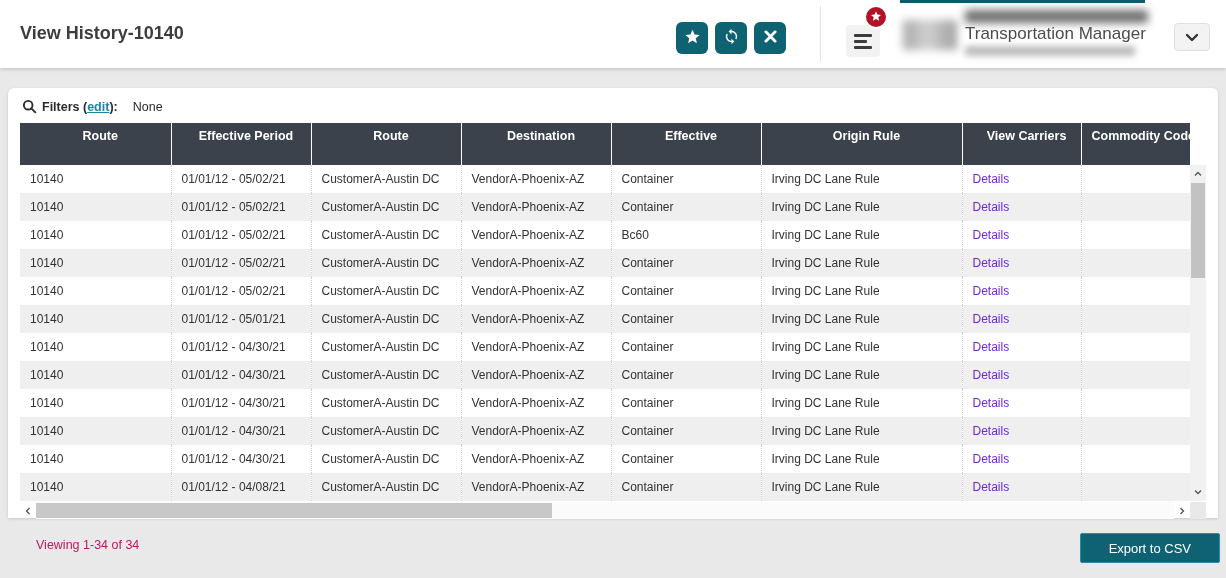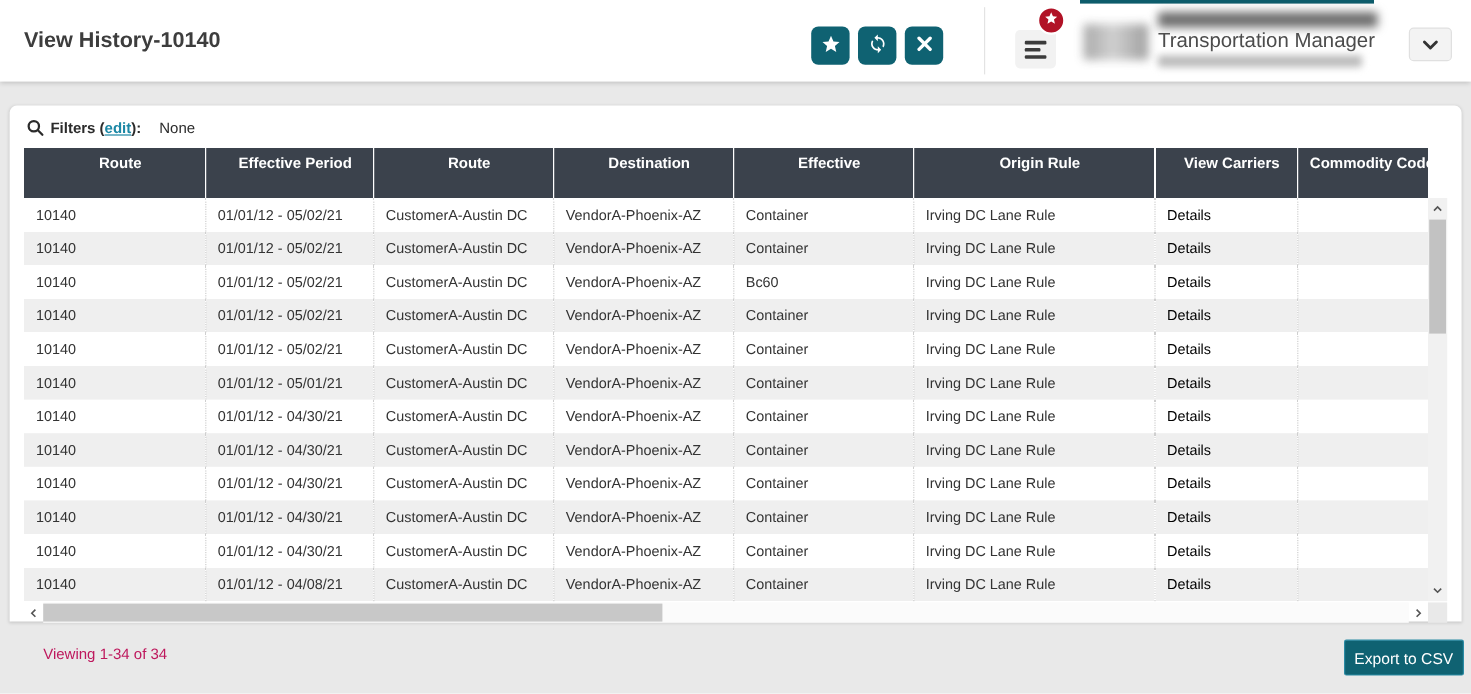--- a/index.html
+++ b/index.html
@@ -47,38 +47,38 @@
   .filters-value { margin-left:10px; }
 
   table.grid { position:absolute; top:35px; left:12px; width:1170px; border-collapse:collapse;
     table-layout:fixed; font-size:12px; color:#333; }
   .grid thead th { background:#3b424c; color:#fff; font-weight:bold; font-size:12.5px; text-align:center;
     height:42px; padding:0 0 16px 10px; white-space:nowrap; overflow:hidden; cursor:pointer; }
   .grid thead th + th { border-left:1px solid rgba(255,255,255,.55); }
   .grid tbody td { height:28px; padding:0 0 0 10px; white-space:nowrap; overflow:hidden; }
   .grid tbody td + td { border-left:1px dotted #cfcfcf; }
   .grid tbody tr:nth-child(even) { background:#efefef; }
-  .details-link { color:#000000; text-decoration:none; cursor:pointer;text-align:right; }
+  .details-link { color:#6d28d9; text-decoration:none; cursor:pointer;text-align:right; }
 
   
   .vscroll { position:absolute; left:1182px; top:77px; width:16px; height:336px; background:#f1f1f1; }
   .vscroll .sarrow { position:absolute; left:0; width:16px; height:14px; display:flex;
     align-items:center; justify-content:center; cursor:pointer; }
   .arrow-up { top:2px; } .arrow-down { bottom:2px; }
   .vthumb { position:absolute; left:1px; top:18px; width:14px; height:95px; background:#c2c2c2; cursor:pointer; }
 
   .hscroll { position:absolute; top:414px; left:12px; width:1186px; height:17px; display:flex; align-items:center; }
   .h-arrow { width:16px; height:17px; display:flex; align-items:center; justify-content:center; cursor:pointer; }
   .htrack { position:relative; flex:1; height:17px; background:#fbfbfb; }
   .hthumb { position:absolute; left:0; top:1px; height:15px; width:516px; background:#c8c8c8; cursor:pointer; }
   .h-corner { width:16px; height:17px; background:#e9e9e9; }
 
   
   .viewing { position:absolute; top:450px; left:28px; font-size:12.5px; color:#be185d; }
-  .export-btn { position:absolute; top:445px; right:-2px; height:30px; padding:0 8px;
+  .export-btn { position:absolute; top:445px; right:-2px; height:30px; padding:0 28px;
     background:#0f6272; border:1px solid #2b8ba4; color:#fff; font-size:13px;
     font-family:inherit; border-radius:2px; cursor:pointer; }
 </style>
 </head>
 <body>
 
 <div class="topbar">
   <div class="page-title">View History-10140</div>
 
   <div class="actions">

